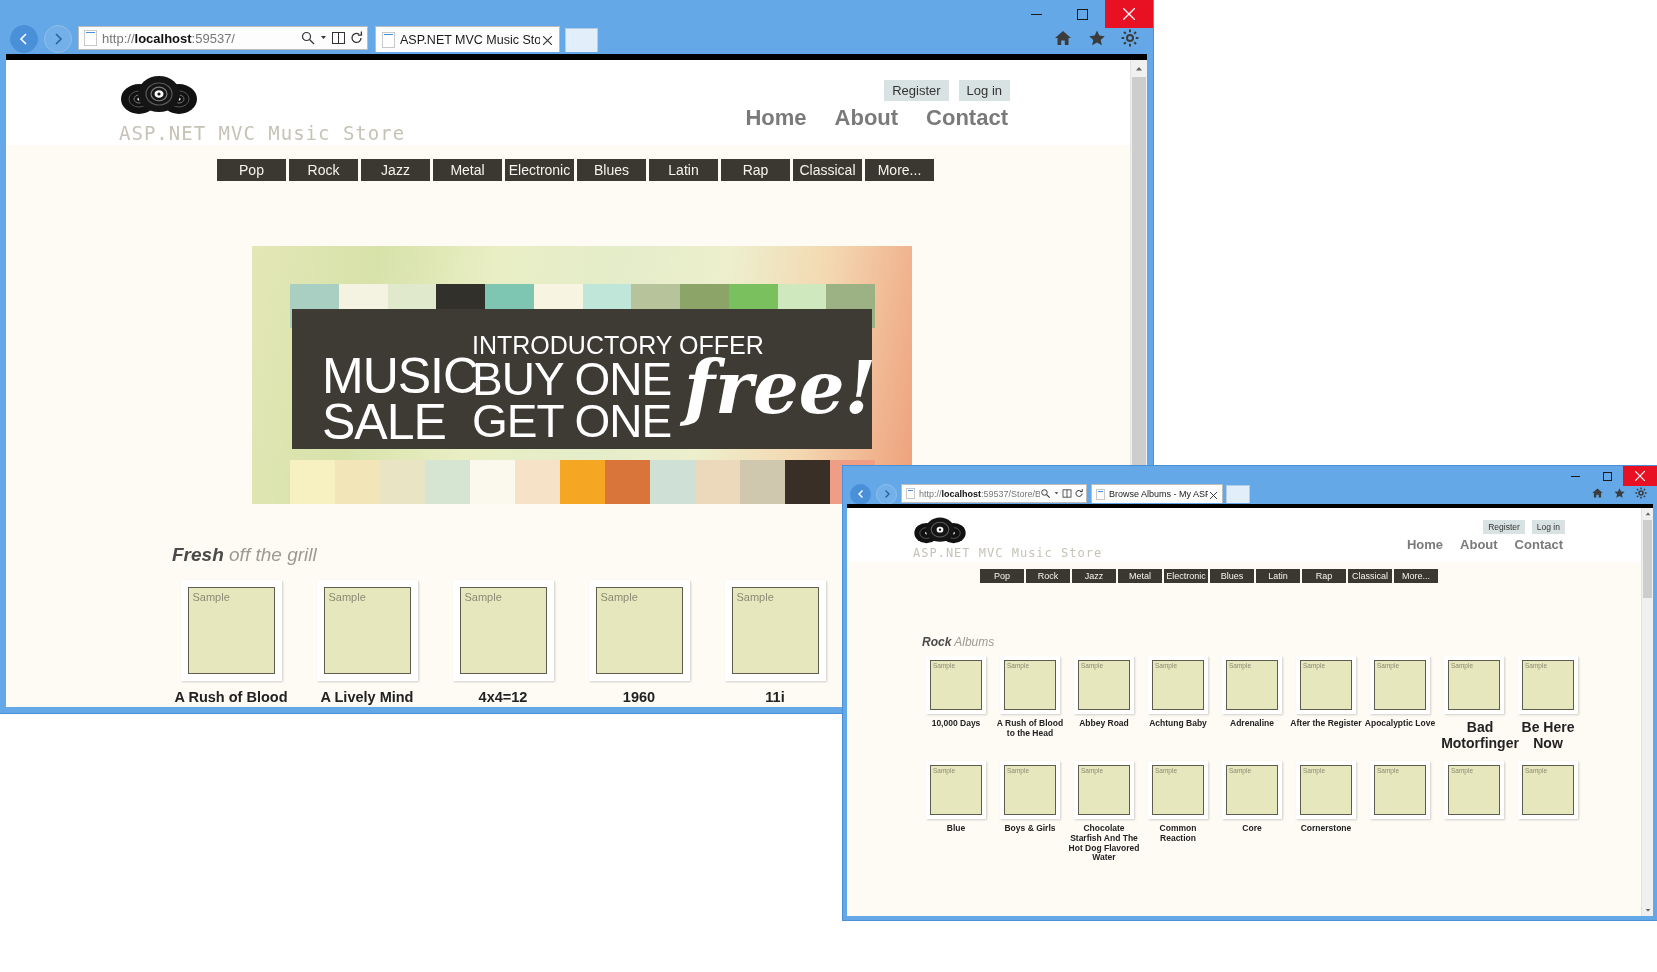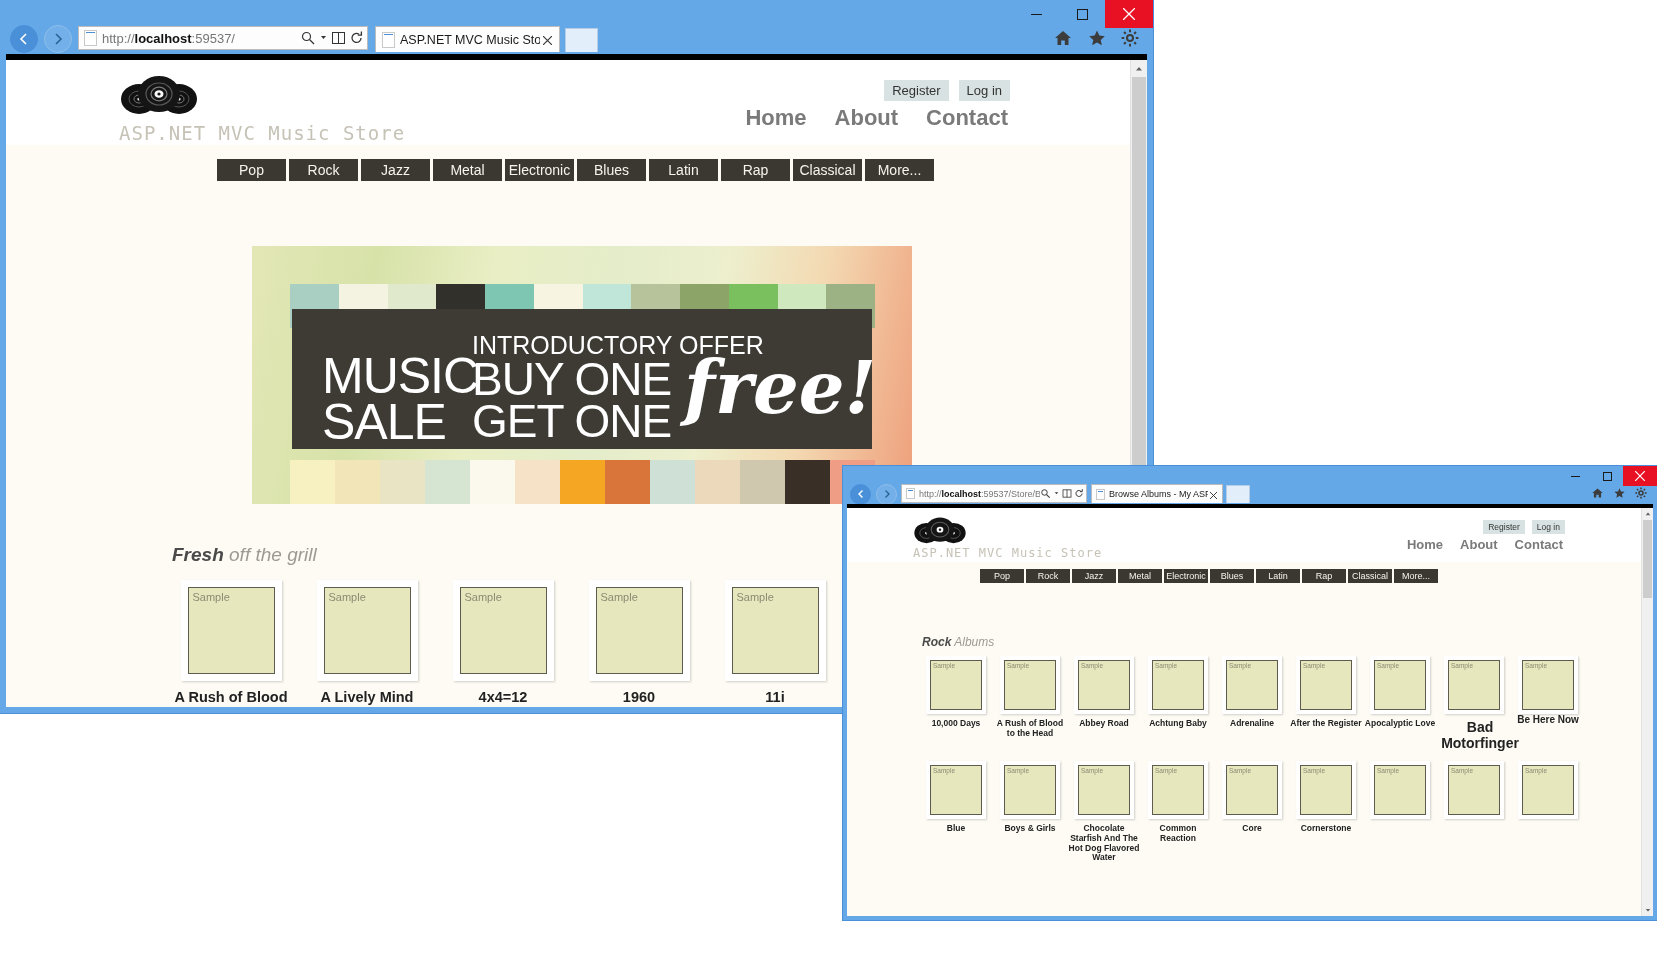--- a/index.html
+++ b/index.html
@@ -566,21 +566,21 @@
                 </div>
               </div>
               <div class="album-title" style="margin-top:5px;font-size:14px;padding-left:12px;">Bad Motorfinger</div>
             </div>
             <div class="album" style="width:74px;height:105px;">
               <div class="album-thumb" style="width:60px;height:58px;padding:4px;">
                 <div class="album-img" style="width:52px;height:50px;">
                   <span style="left:2px;top:1px;font-size:6.5px;">Sample</span>
                 </div>
               </div>
-              <div class="album-title" style="font-size:10px;">Be Here Now</div>
+              <div class="album-title" style="margin-top:5px;font-size:14px;">Be Here Now</div>
             </div>
             <div class="album" style="width:74px;height:105px;">
               <div class="album-thumb" style="width:60px;height:58px;padding:4px;">
                 <div class="album-img" style="width:52px;height:50px;">
                   <span style="left:2px;top:1px;font-size:6.5px;">Sample</span>
                 </div>
               </div>
               <div class="album-title" style="margin-top:5px;font-size:8.5px;">Blue</div>
             </div>
             <div class="album" style="width:74px;height:105px;">

